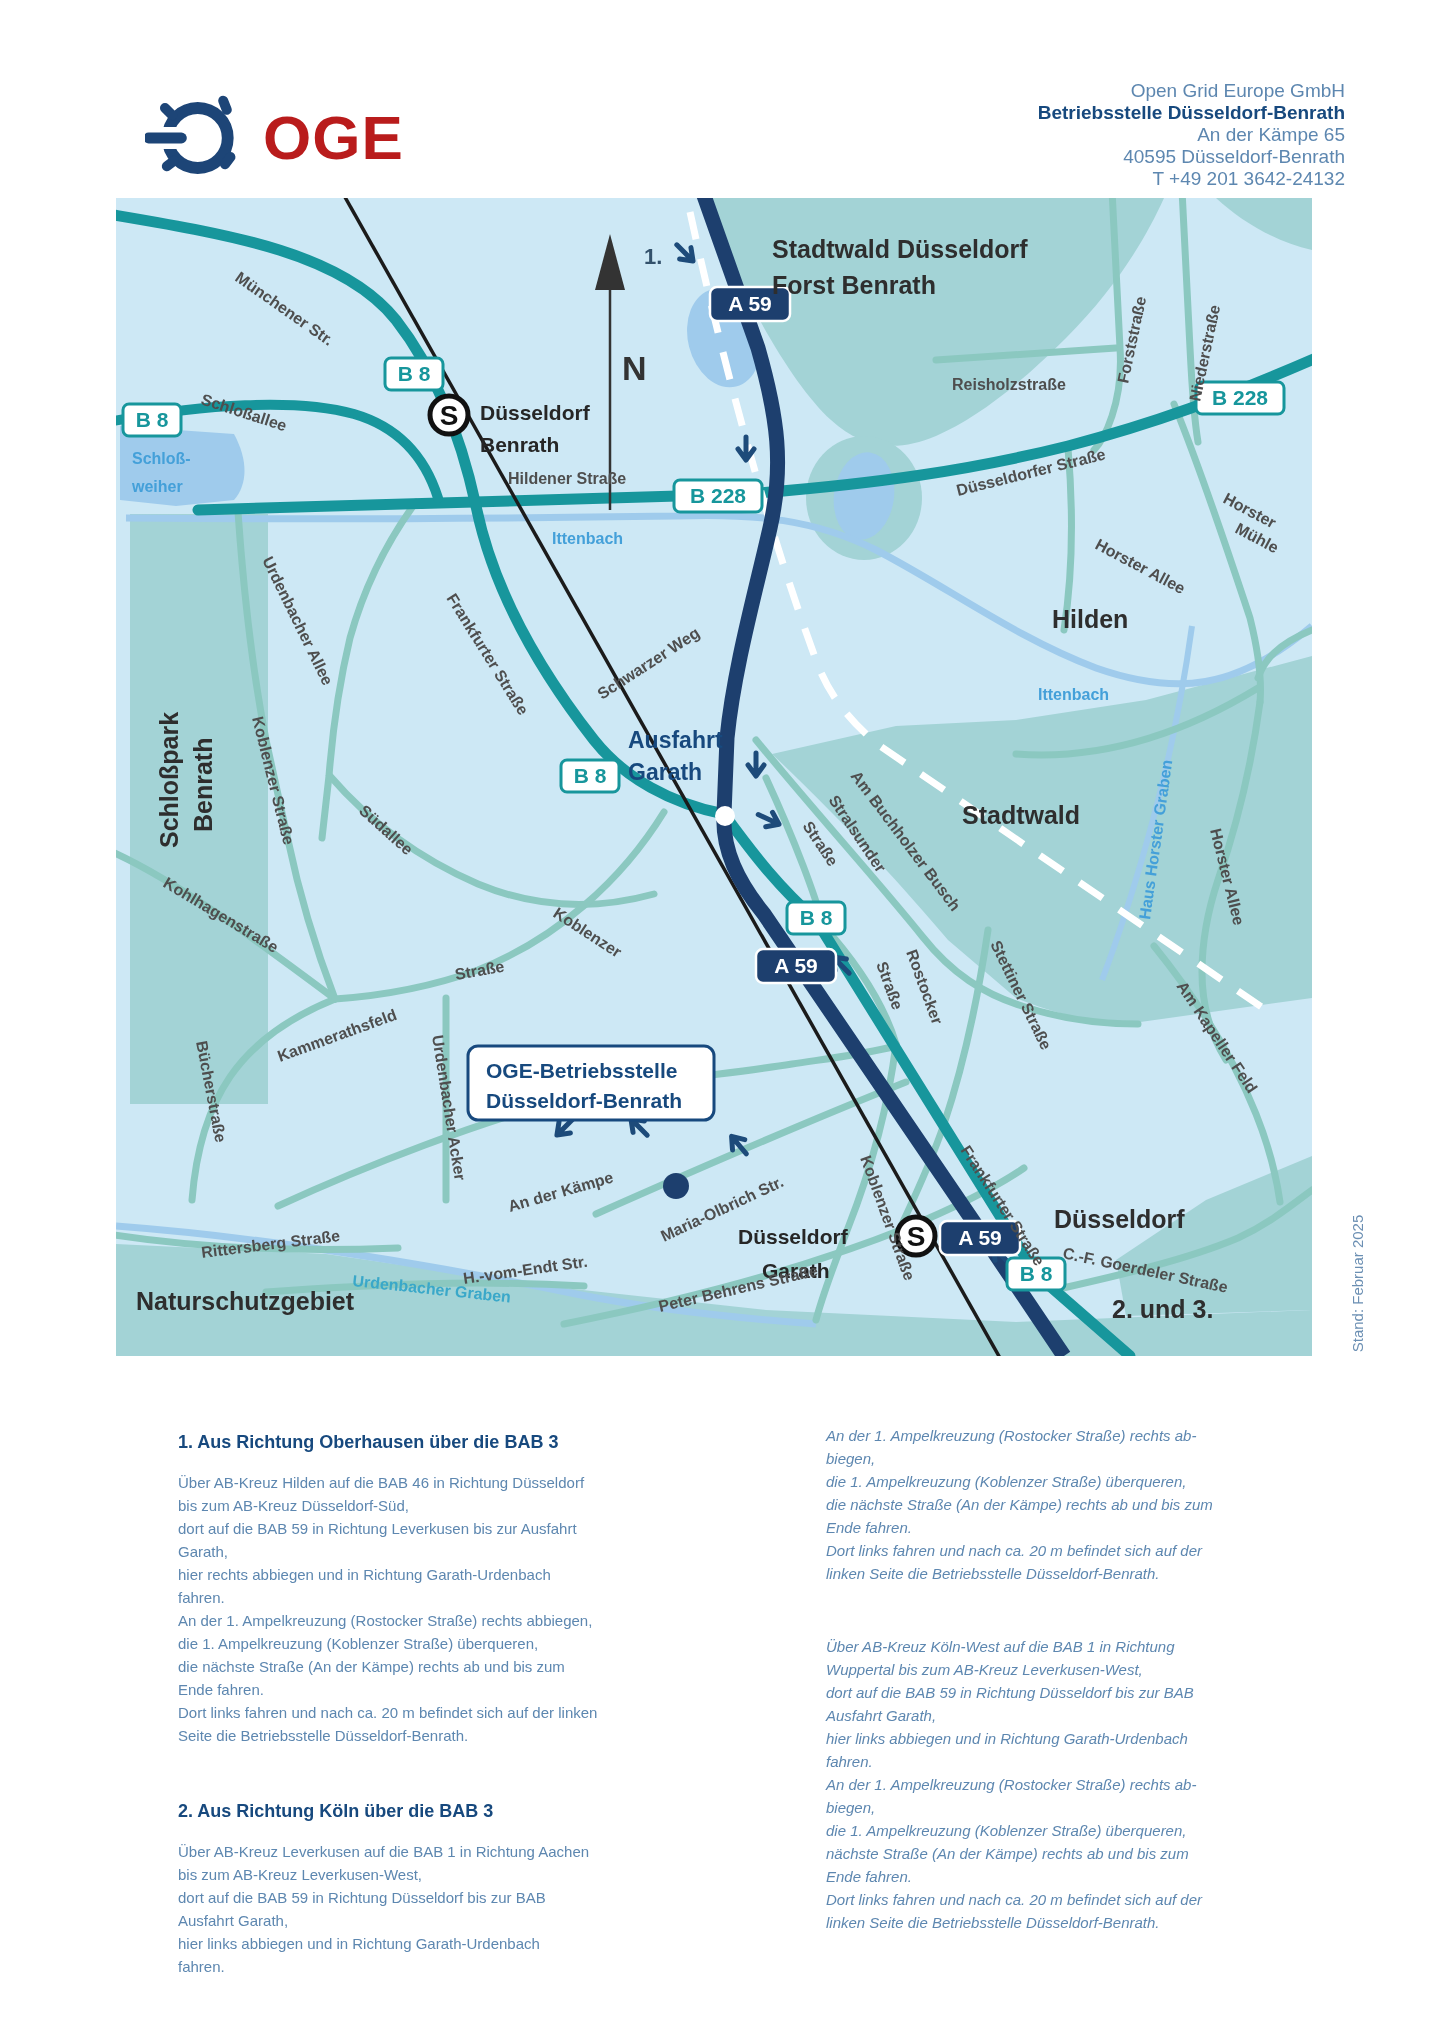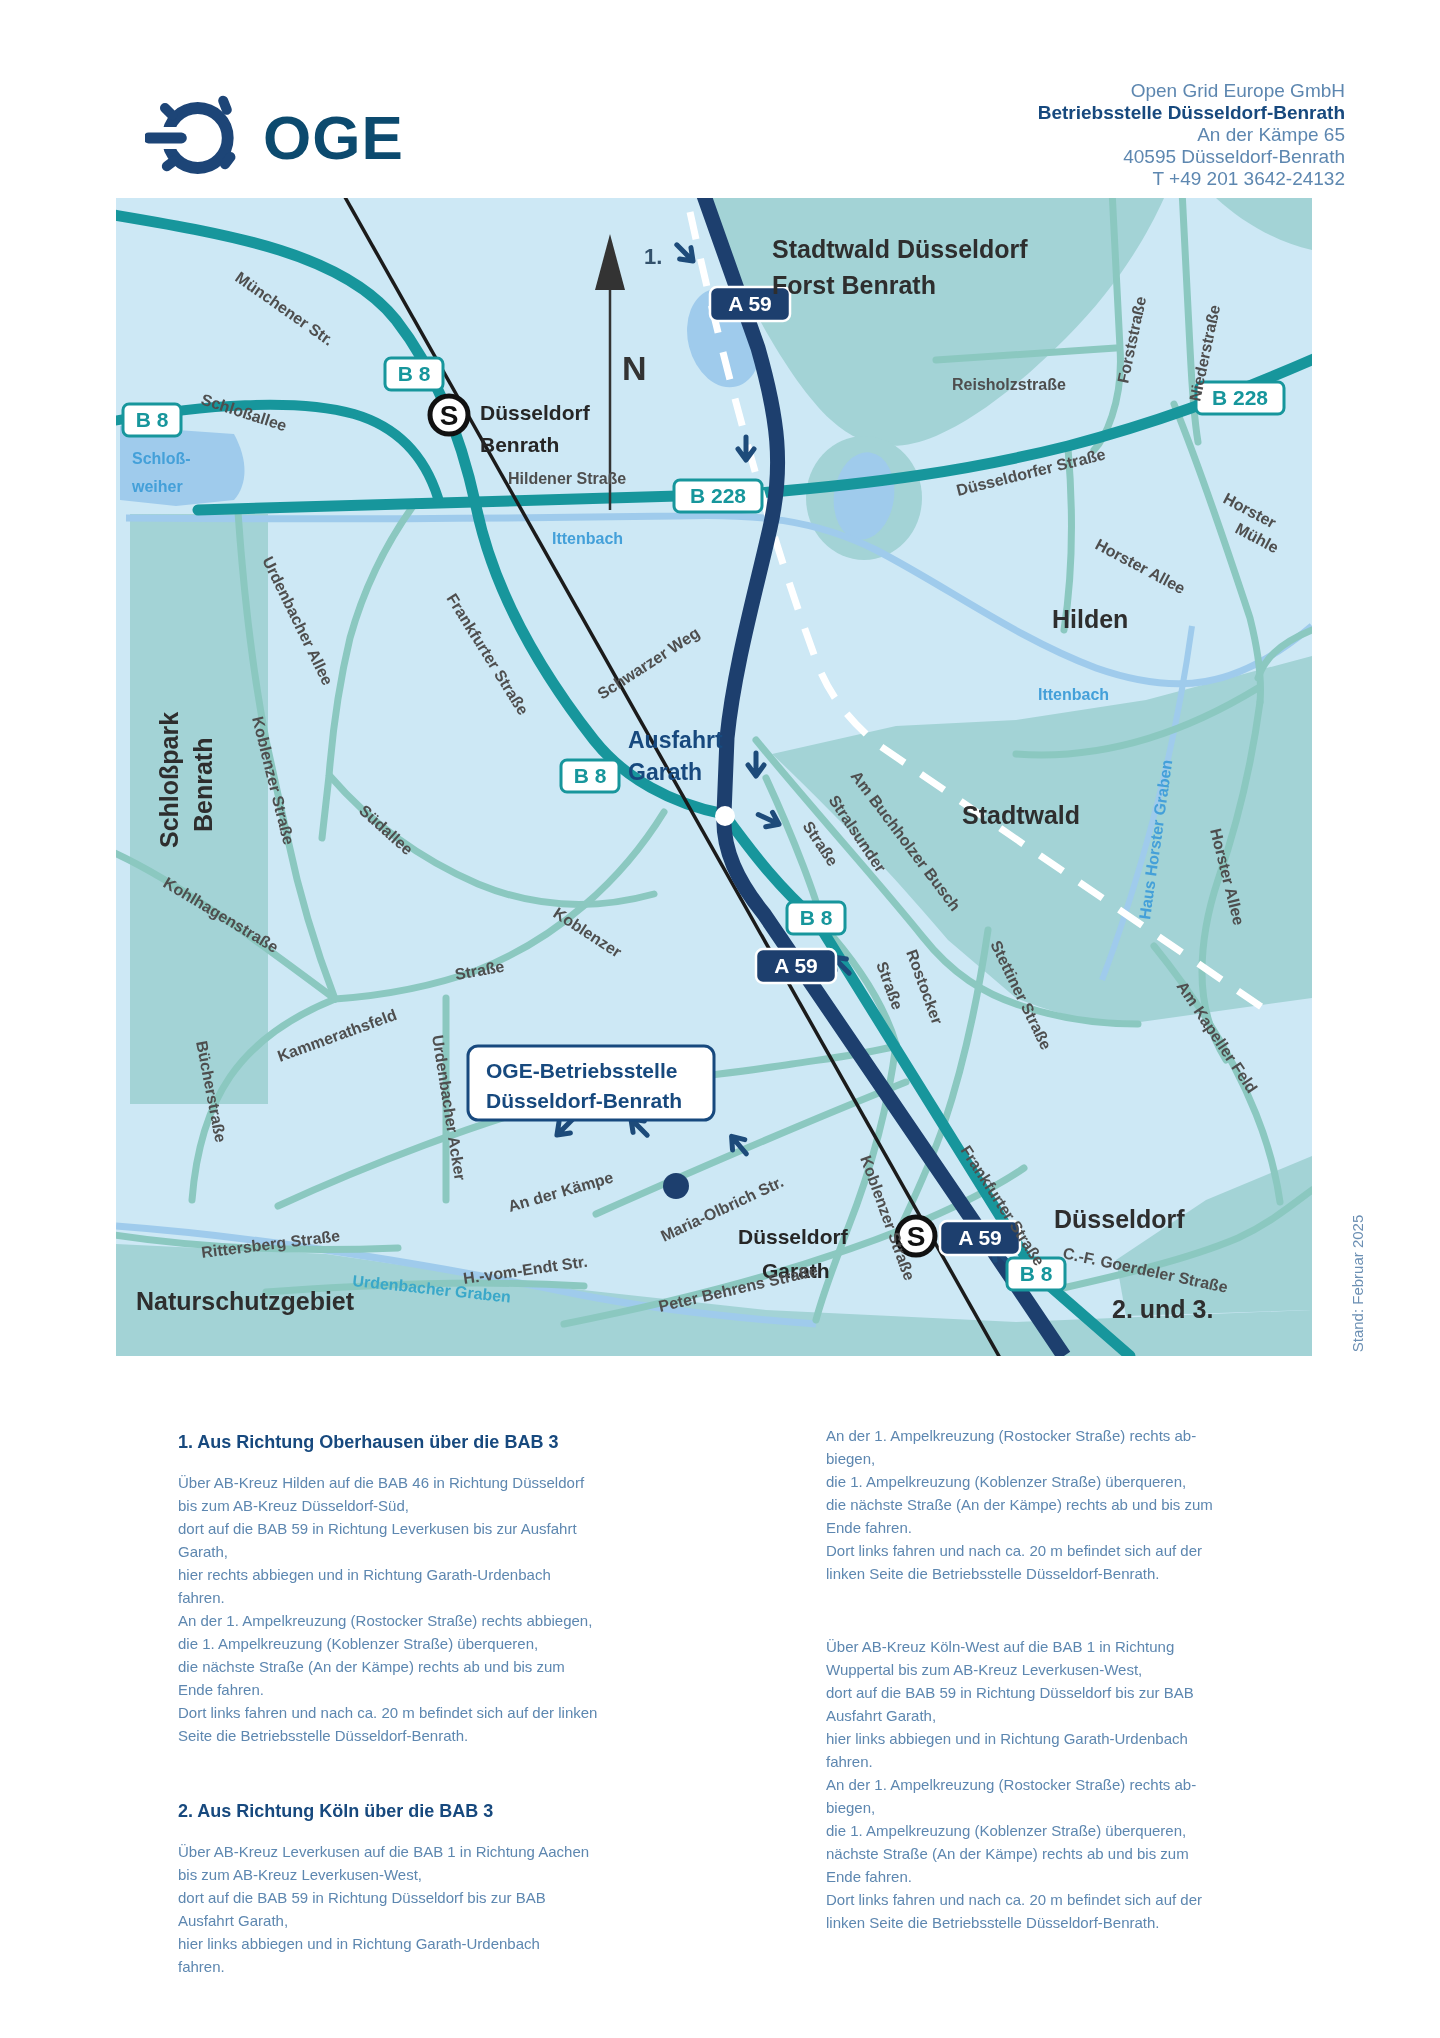--- a/index.html
+++ b/index.html
@@ -4,21 +4,21 @@
 <style>
   html,body{margin:0;padding:0;}
   body{width:1440px;height:2038px;position:relative;background:#ffffff;
        font-family:"Liberation Sans",sans-serif;overflow:hidden;}
   .abs{position:absolute;}
 
   
   .addr{right:95px;top:80px;text-align:right;font-size:19px;line-height:22px;color:#5d87b0;}
   .addr .bold{font-weight:700;color:#17497e;}
   .logo-wrap{left:145px;top:88px;display:flex;align-items:center;gap:18px;}
-  .logo-text{font-size:62px;font-weight:800;color:#0c4a6e;letter-spacing:1px;line-height:1;}
+  .logo-text{font-size:62px;font-weight:800;color:#b91c1c;letter-spacing:1px;line-height:1;}
 
   
   .map-wrap{left:116px;top:198px;width:1196px;height:1158px;}
   .map-wrap svg{display:block;}
   svg text{font-family:"Liberation Sans",sans-serif;}
   .t-street{font-size:16px;font-weight:600;fill:#4e4e4e;}
   .t-area{font-size:25px;font-weight:700;fill:#2e2e2e;}
   .t-water{font-size:16px;font-weight:700;fill:#44a0d9;}
   .t-cyan{font-size:16px;font-weight:700;fill:#3aa8c9;}
   .t-navy{font-size:23px;font-weight:700;fill:#17497e;}
@@ -29,21 +29,21 @@
   .t-one{font-size:22px;font-weight:700;fill:#33516b;}
   .t-n{font-size:34px;font-weight:600;fill:#333333;}
 
   
   .stand{left:1272px;top:1275px;width:170px;font-size:15px;color:#6b8fb3;
          transform:rotate(-90deg);text-align:center;}
 
   
   .col{font-size:15px;color:#5d87b0;line-height:23px;}
   .col1{left:152px;top:1430px;width:566px;}
-  .col2{left:800px;top:1424px;width:575px;}
+  .col2{left:800px;top:1424px;width:575px;font-style:italic;}
   .dir-h{font-size:18px;font-weight:700;color:#17497e;margin:0 0 17px 0;line-height:24px;}
   .dir-p{margin:0 0 0 0;white-space:pre-line;}
   .sec{margin-bottom:29px;margin-left:26px;}
   .sec + .sec{margin-top:29px;}
 </style>
 </head>
 <body>
 
 <div class="abs logo-wrap">
   <svg width="100" height="100" viewBox="0 0 110 110">

